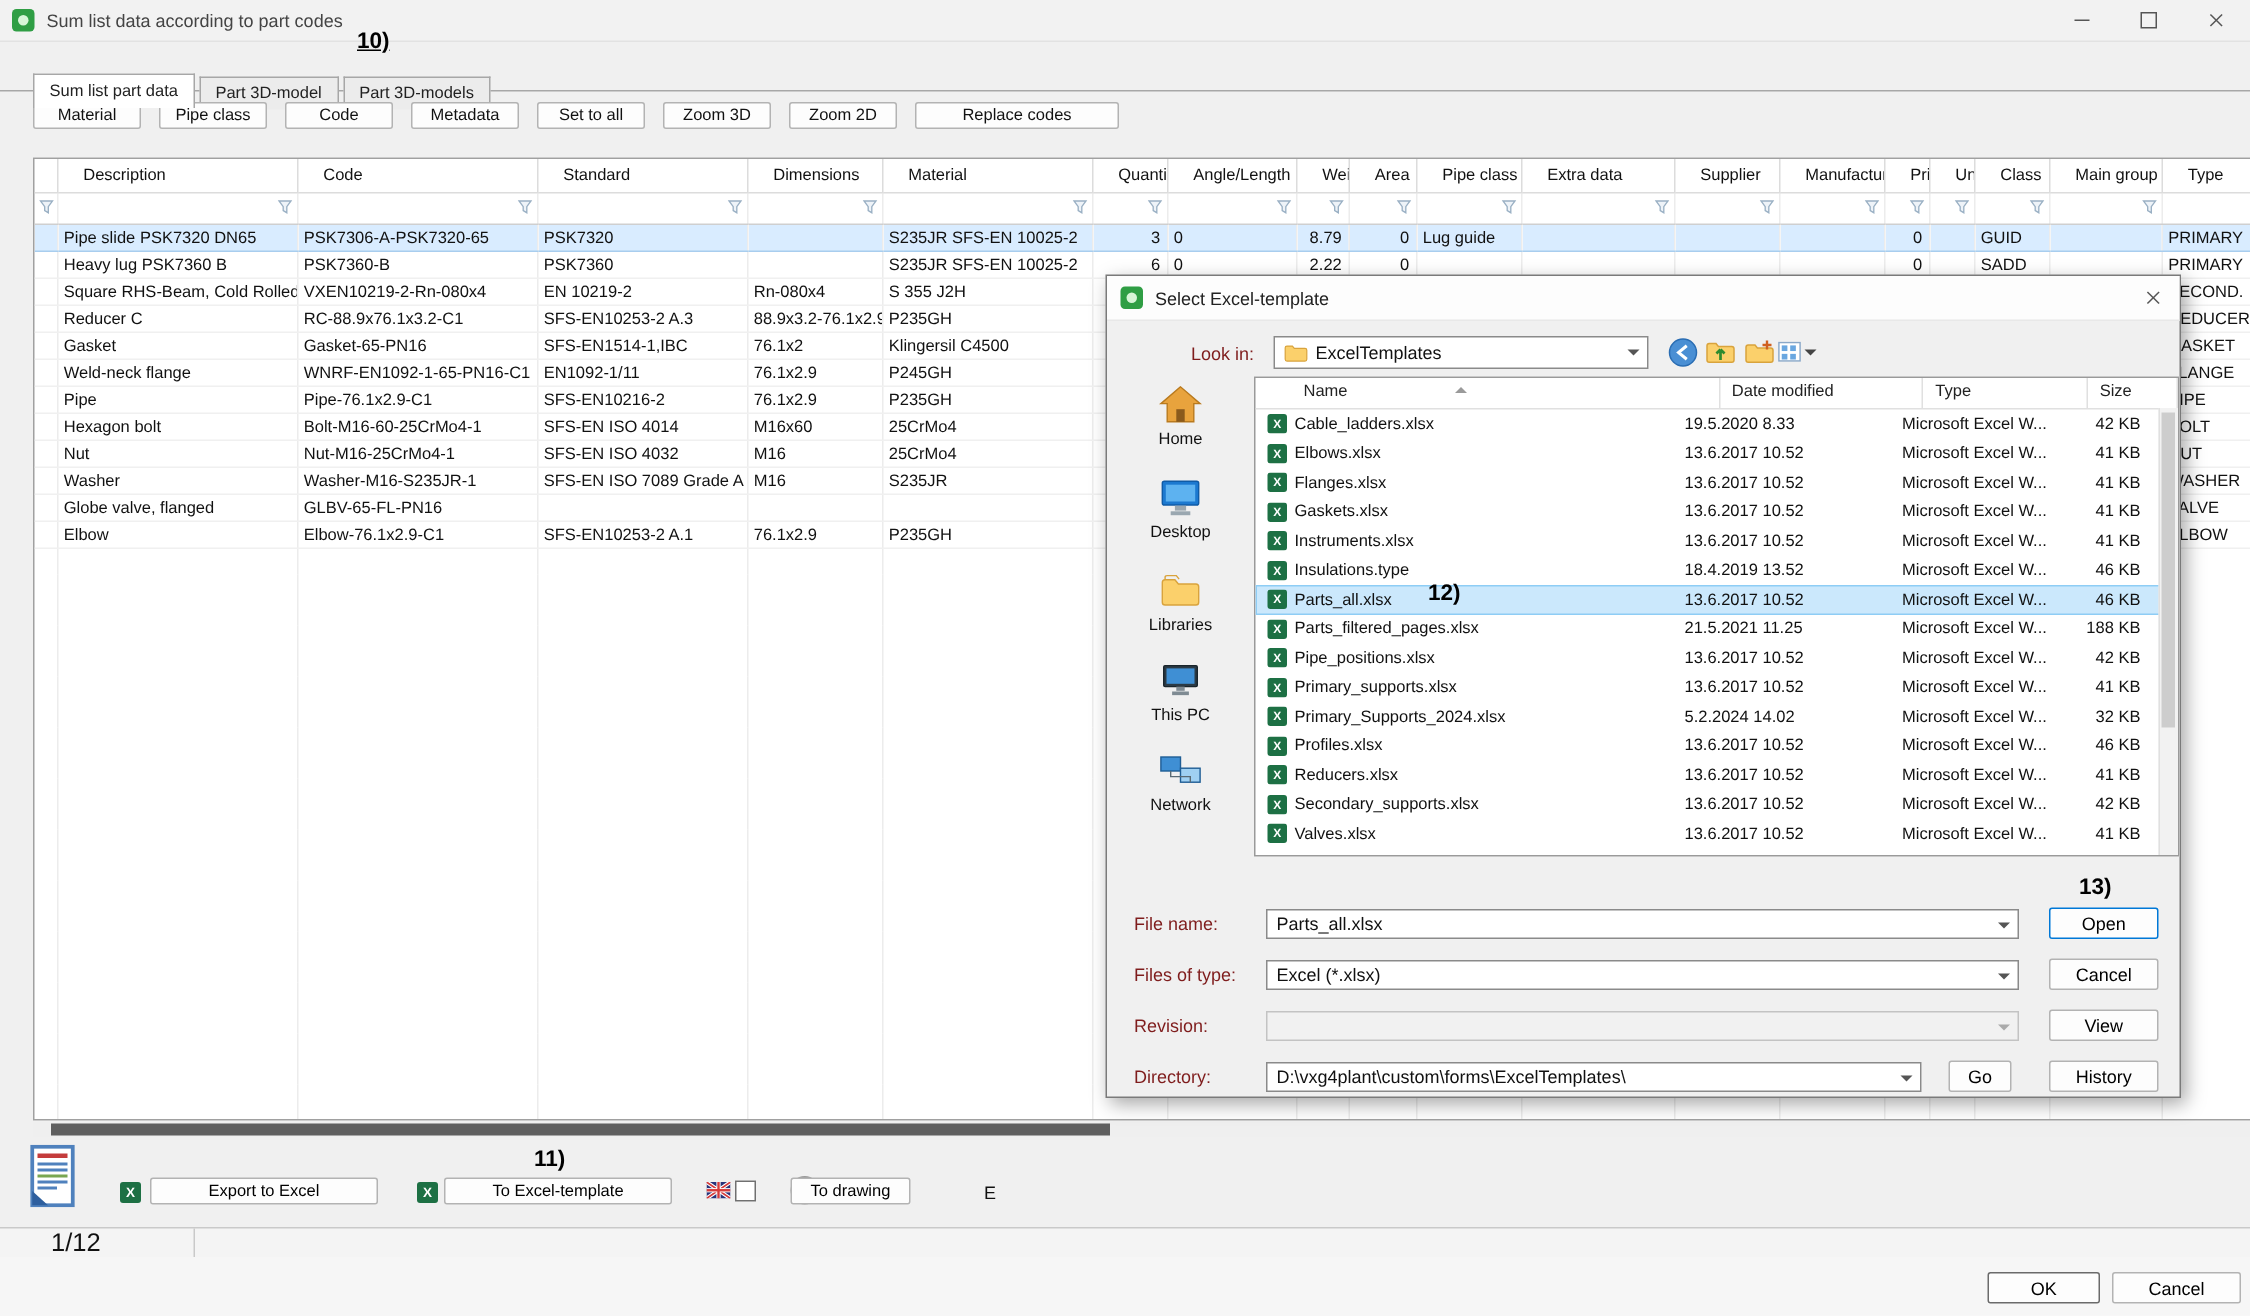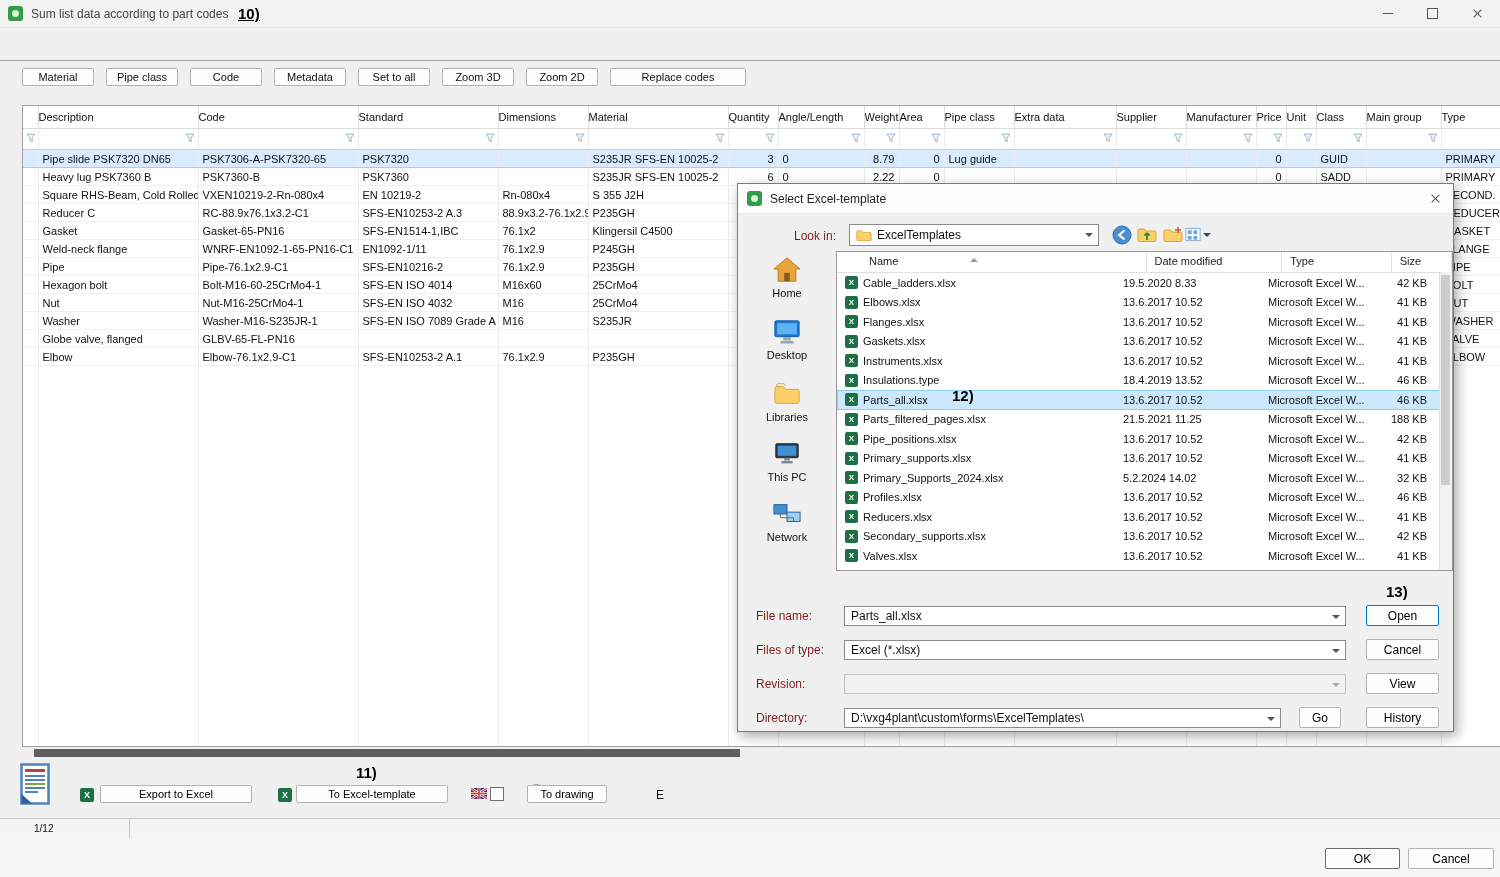--- a/index.html
+++ b/index.html
@@ -26,41 +26,41 @@
   .tab.active{background:#fff;padding-top:5px;top:10px;z-index:2;}
   #tabs-holder{position:absolute;left:22px;bottom:-1px;}
   
   #toolbar{left:22px;top:61px;width:1460px;height:34px;padding-top:7px;box-sizing:border-box;}
   .btn{background:#fdfdfd;border:1px solid #b3b3b3;border-radius:2px;font-family:inherit;font-size:11px;color:#111;cursor:default;}
   .tbtn{width:72px;height:18px;margin-right:12px;}
   .tbtn.wide{width:136px;}
   
   #grid-wrap{left:22px;top:105px;width:1478px;height:640px;background:#fff;border:1px solid #a0a0a0;overflow:hidden;}
   #grid-table{border-collapse:collapse;table-layout:fixed;width:1513px;font-size:11px;}
-  #grid-table th{font-weight:normal;text-align:left;height:22px;padding:0 0;border-right:1px solid #dcdcdc;border-bottom:1px solid #dcdcdc;background:#fff;overflow:hidden;white-space:nowrap;}
+  #grid-table th{font-weight:normal;text-align:left;height:22px;padding:0 17px;border-right:1px solid #dcdcdc;border-bottom:1px solid #dcdcdc;background:#fff;overflow:hidden;white-space:nowrap;}
   #grid-table td{height:17px;padding:0 4px;border-right:1px solid #ececec;border-bottom:1px solid #f0f0f0;overflow:hidden;white-space:nowrap;}
   #grid-table tr.filter td{height:20px;border-bottom:1px solid #cfcfcf;text-align:right;padding:0 3px;}
   #grid-table tr.sel td{background:#d9ecff;border-bottom:1px solid #a8cdee;border-top:1px solid #a8cdee;}
   #grid-table tr.filler td{border-bottom:none;}
   .ar{text-align:right;}  .ac{text-align:left;}
   th.ar{text-align:right;}
   
   #hscroll{left:22px;top:748px;width:1478px;height:10px;background:#efefef;}
   #hscroll .thumb{position:absolute;left:12px;top:1px;width:706px;height:8px;background:#5f5f5f;}
   
   #bottompanel{left:0;top:762px;width:1500px;height:56px;background:#f0f0f0;}
   .pbtn{position:absolute;height:18px;background:#fdfdfd;border:1px solid #b3b3b3;border-radius:2px;font-size:11px;}
   .xlicon{position:absolute;width:14px;height:14px;background:#1d7044;color:#fff;border-radius:2px;
           font-size:9px;font-weight:bold;display:flex;align-items:center;justify-content:center;}
   .twod{position:absolute;width:19px;height:19px;border-radius:50%;background:#9a9a9a;color:#fff;
         font-size:8px;font-weight:bold;display:flex;align-items:center;justify-content:center;}
   .chk{position:absolute;width:12px;height:12px;background:#fff;border:1px solid #707070;}
   
   #statusbar{left:0;top:818px;width:1500px;height:20px;background:#f4f4f4;border-top:1px solid #c9c9c9;border-bottom:1px solid #d8d8d8;}
-  #status-cell{position:absolute;left:0;top:0;width:130px;height:20px;border-right:1px solid #c9c9c9;line-height:20px;padding-left:34px;box-sizing:border-box;font-size:10px;}
+  #status-cell{position:absolute;left:0;top:0;width:130px;height:20px;border-right:1px solid #c9c9c9;line-height:20px;padding-left:34px;box-sizing:border-box;font-size:17px;}
   #footer{left:0;top:838px;width:1500px;height:39px;background:#f6f6f6;}
   .fbtn{position:absolute;top:10px;height:21px;background:#fdfdfd;border:1px solid #b3b3b3;border-radius:2px;font-size:12px;}
   #ok-btn{left:1325px;width:75px;border-color:#6b6b6b;}
   #cancel-btn-main{left:1408px;width:86px;}
   
   #dialog{left:737px;top:183px;width:715px;height:547px;background:#f0f0f0;border:1px solid #7a7a7a;
           box-shadow:3px 4px 12px rgba(0,0,0,.35);z-index:10;}
   #dtitle{position:absolute;left:0;top:0;width:100%;height:30px;background:#fdfdfd;display:flex;align-items:center;border-bottom:1px solid #e8e8e8;box-sizing:border-box;}
   #dlg-icon{width:15px;height:15px;margin-left:9px;border-radius:3px;background:#2f9e44;position:relative;}
   #dlg-icon::after{content:"";position:absolute;left:4px;top:4px;width:7px;height:7px;border-radius:50%;background:#d7f5d7;}
@@ -105,24 +105,25 @@
         <span class="glyph-min"></span>
       </span>
     <span class="win-btn">
         <span class="glyph-max"></span>
       </span>
     <span class="win-btn">
         <span class="glyph-x"></span>
       </span>
   </div>
 </div>
-<div class="ann" id="ann10" style="left:238px;top:5px;text-decoration:underline;">10)</div>
+<div class="ann" id="ann10" style="left:238px;top:19px;text-decoration:underline;">10)</div>
 
 <div class="abs" id="tabbar">
   <div class="strip"></div>
+  <div id="tabs-holder"><span class="tab active">Sum list part data</span><span class="tab">Part 3D-model</span><span class="tab">Part 3D-models</span></div>
 </div>
 
 <div class="abs" id="toolbar"><button class="btn tbtn">Material</button><button class="btn tbtn">Pipe class</button><button class="btn tbtn">Code</button><button class="btn tbtn">Metadata</button><button class="btn tbtn">Set to all</button><button class="btn tbtn">Zoom 3D</button><button class="btn tbtn">Zoom 2D</button><button class="btn tbtn wide">Replace codes</button></div>
 
 <div class="abs" id="grid-wrap">
   <table id="grid-table">
       <colgroup>
         <col style="width: 15px;">
         <col style="width: 160px;">
         <col style="width: 160px;">

